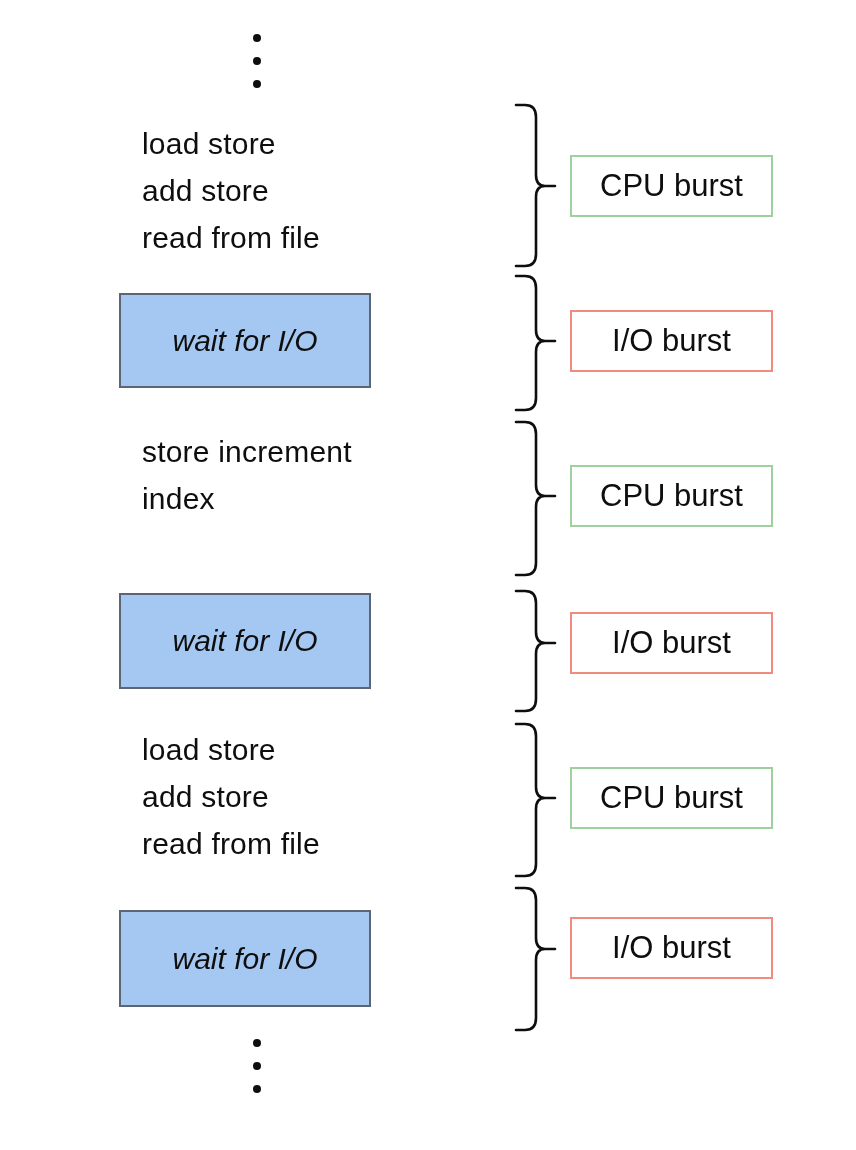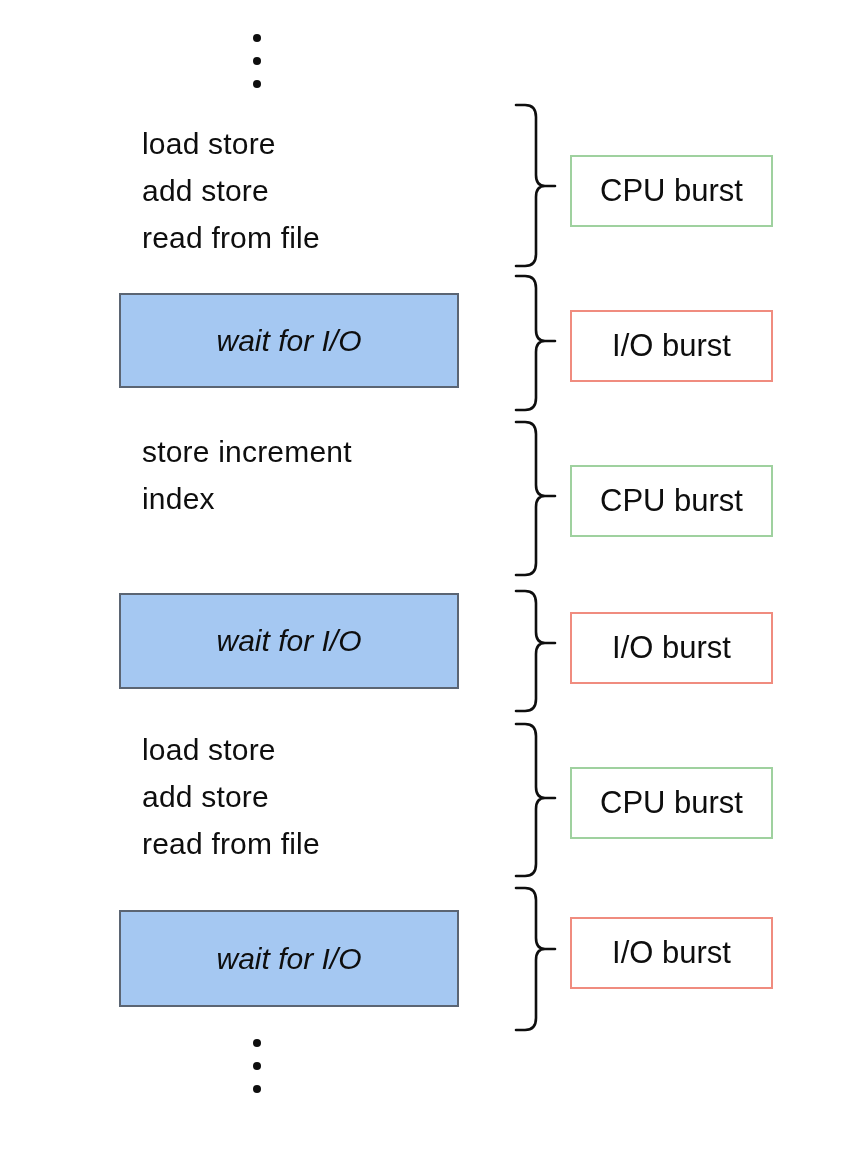--- a/index.html
+++ b/index.html
@@ -12,27 +12,27 @@
   html,body{margin:0;padding:0;background:#ffffff;}
   .canvas{
     position:relative;width:856px;height:1150px;background:#ffffff;
     font-family:"Liberation Sans",sans-serif;color:var(--ink);overflow:hidden;margin-left:32px;
   }
   .code{
     position:absolute;left:110px;font-size:30px;line-height:47px;
     letter-spacing:0.2px;white-space:nowrap;
   }
   .waitbox{
-    position:absolute;left:87px;width:340px;
+    position:absolute;left:87px;width:252px;
     background:var(--wait-fill);border:2px solid var(--wait-border);
     display:flex;align-items:center;justify-content:center;
     font-style:italic;font-size:30px;box-sizing:border-box;
   }
   .burst{
-    position:absolute;left:538px;width:203px;height:72px;background:#ffffff;
+    position:absolute;left:538px;width:203px;height:62px;background:#ffffff;
     display:flex;align-items:center;justify-content:center;
     font-size:31px;box-sizing:border-box;white-space:nowrap;
   }
   .burst.cpu{border:2px solid var(--cpu-border);}
   .burst.io{border:2px solid var(--io-border);}
   .vdots{position:absolute;display:flex;flex-direction:column;gap:15px;}
   .vdots i{width:8px;height:8px;border-radius:50%;background:var(--ink);}
   .brace-svg{position:absolute;overflow:visible;}
 </style>
 </head>

